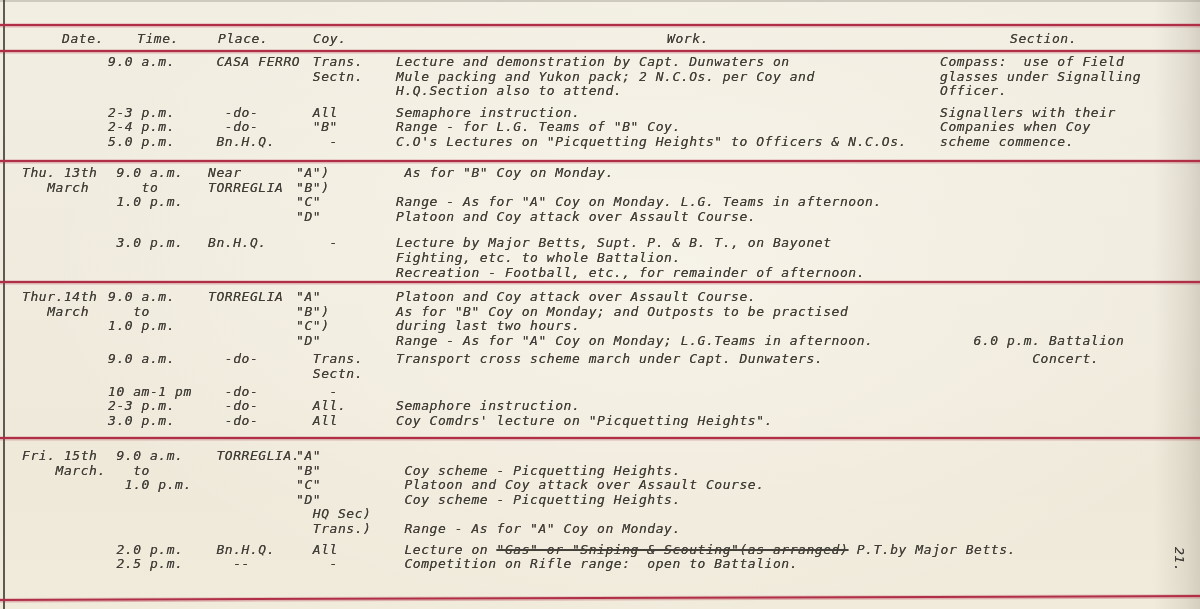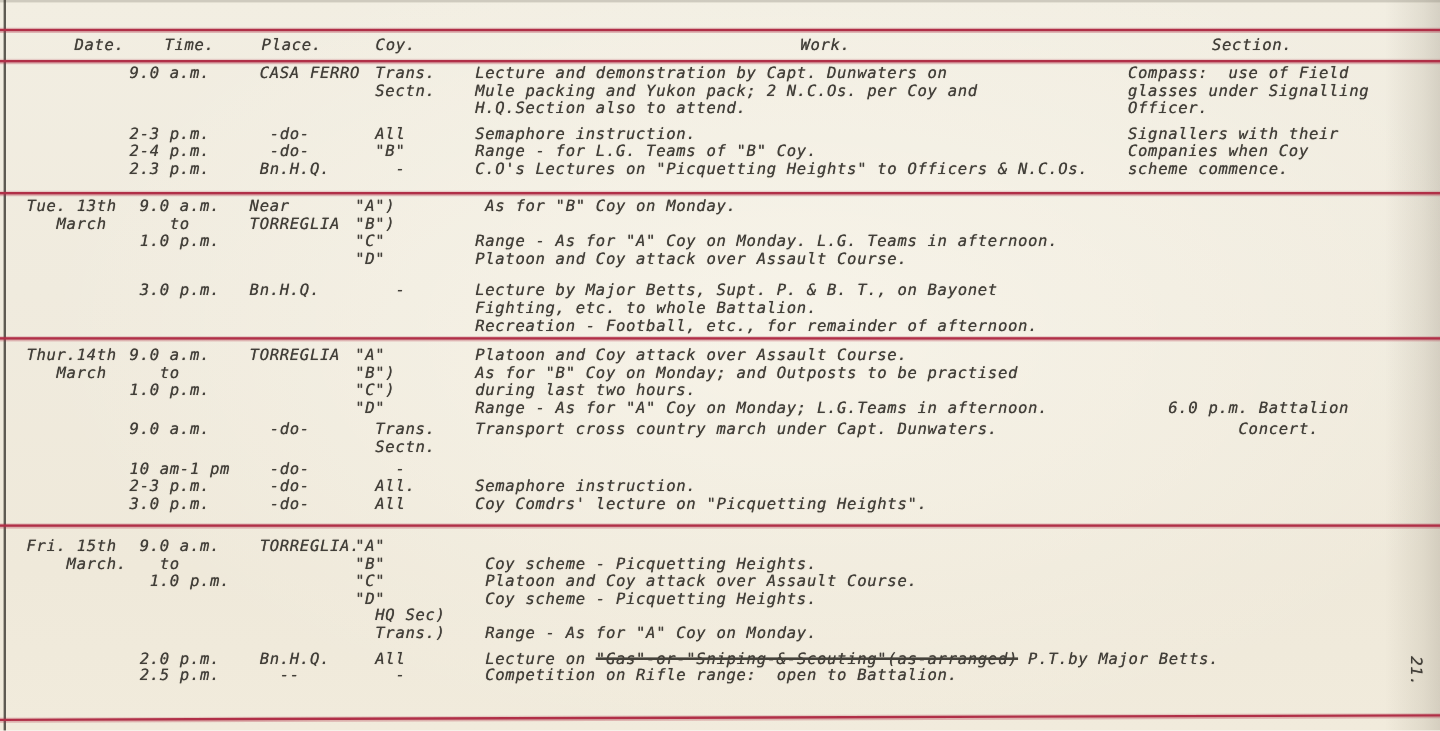--- a/index.html
+++ b/index.html
@@ -121,30 +121,30 @@
           <div class="cell remarks">Signallers with their</div>
         </div>
         <div class="line">
           <div class="cell time">2-4 p.m.</div>
           <div class="cell place">  -do-</div>
           <div class="cell coy">  "B"</div>
           <div class="cell work">Range - for L.G. Teams of "B" Coy.</div>
           <div class="cell remarks">Companies when Coy</div>
         </div>
         <div class="line">
-          <div class="cell time">2.3 p.m.</div>
+          <div class="cell time">5.0 p.m.</div>
           <div class="cell place"> Bn.H.Q.</div>
           <div class="cell coy">    -</div>
           <div class="cell work">C.O's Lectures on "Picquetting Heights" to Officers &amp; N.C.Os.</div>
           <div class="cell remarks">scheme commence.</div>
         </div>
       </div>
       <div class="section" style="top: 166px;">
         <div class="line">
-          <div class="cell date">Tue. 13th</div>
+          <div class="cell date">Thu. 13th</div>
           <div class="cell time"> 9.0 a.m.</div>
           <div class="cell place">Near</div>
           <div class="cell coy">"A")</div>
           <div class="cell work"> As for "B" Coy on Monday.</div>
         </div>
         <div class="line">
           <div class="cell date">   March</div>
           <div class="cell time">    to</div>
           <div class="cell place">TORREGLIA</div>
           <div class="cell coy">"B")</div>
@@ -194,21 +194,21 @@
         <div class="line">
           <div class="cell coy">"D"</div>
           <div class="cell work">Range - As for "A" Coy on Monday; L.G.Teams in afternoon.</div>
           <div class="cell remarks">    6.0 p.m. Battalion</div>
         </div>
         <div class="row-spacer" style="height: 4px;"></div>
         <div class="line">
           <div class="cell time">9.0 a.m.</div>
           <div class="cell place">  -do-</div>
           <div class="cell coy">  Trans.</div>
-          <div class="cell work">Transport cross country march under Capt. Dunwaters.</div>
+          <div class="cell work">Transport cross scheme march under Capt. Dunwaters.</div>
           <div class="cell remarks">           Concert.</div>
         </div>
         <div class="line">
           <div class="cell coy">  Sectn.</div>
         </div>
         <div class="row-spacer" style="height: 3px;"></div>
         <div class="line">
           <div class="cell time">10 am-1 pm</div>
           <div class="cell place">  -do-</div>
           <div class="cell coy">    -</div>

